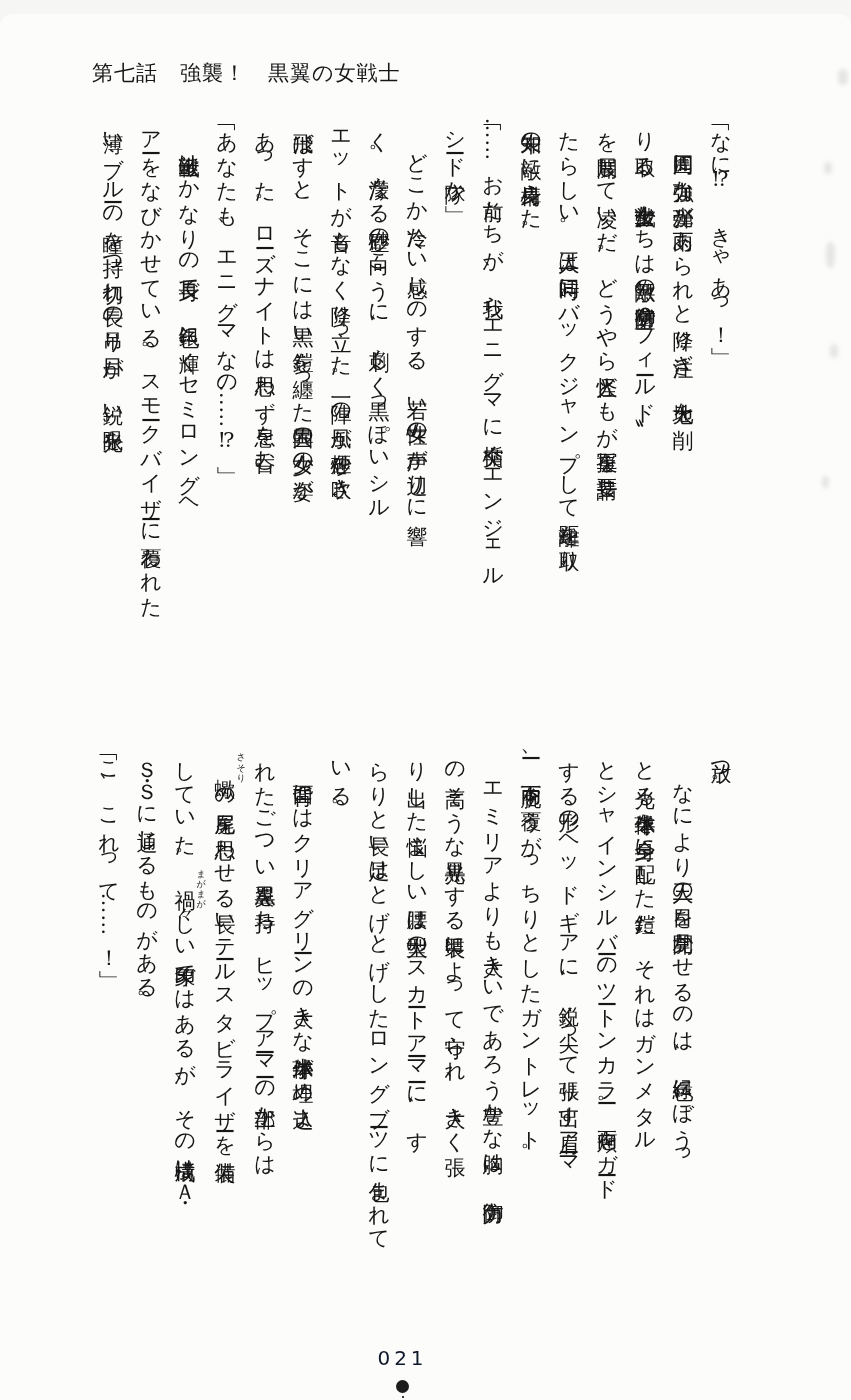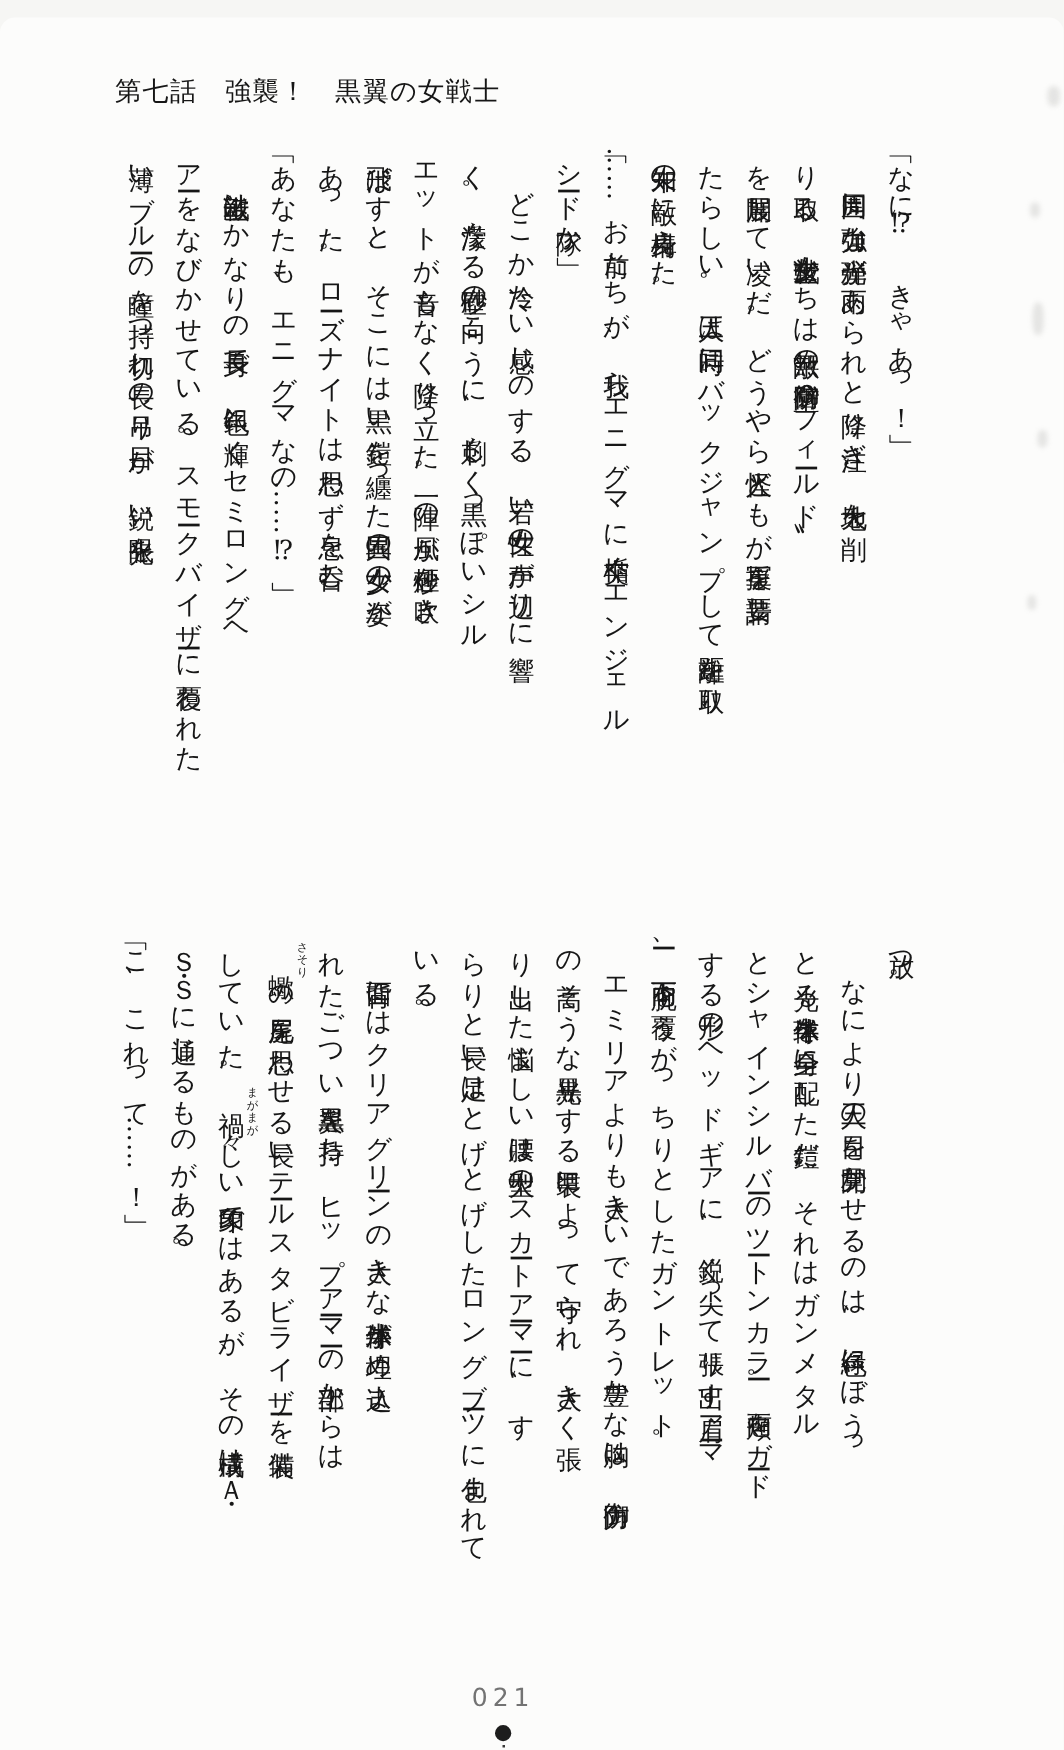--- a/index.html
+++ b/index.html
@@ -55,21 +55,21 @@
   
   .page-number {
     position: absolute;
     left: 0;
     right: 46px;       
     top: 1332px;
     text-align: center;
     font-size: 20px;
     letter-spacing: 4px;
     font-family: "DejaVu Sans", "Liberation Sans", sans-serif;
-    color: #737373;
+    color: #0f172a;
   }
   .binding-dot {
     position: absolute;
     left: 396px;
     top: 1366px;
     width: 13px;
     height: 13px;
     border-radius: 50%;
     background: #1d1d1d;
   }

